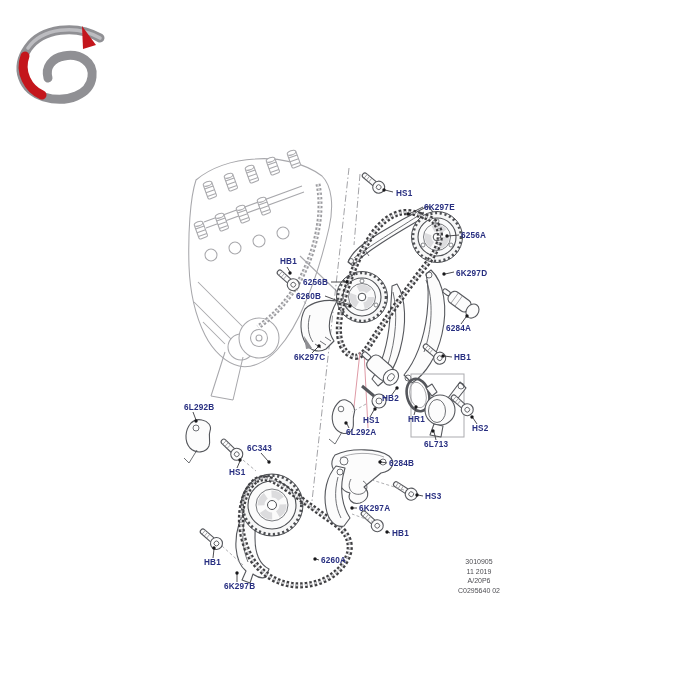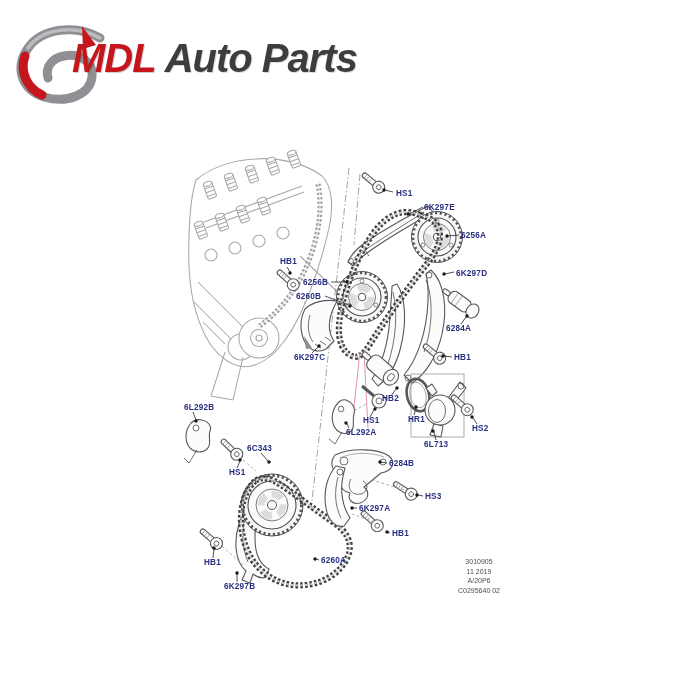--- a/index.html
+++ b/index.html
@@ -34,23 +34,20 @@
 
 <div class="page">
 
   <div class="logo">
     <svg class="logo-swoosh" width="106" height="86" viewBox="0 0 106 86">
       <path d="M88,16 C64,2 30,6 16,26 C2,46 10,68 32,75 C56,82 78,72 80,55 C82,40 68,31 52,34 C40,36 33,45 36,56" fill="none" stroke="#909094" stroke-width="9" stroke-linecap="round"></path>
       <path d="M88,16 C64,2 30,6 16,26" fill="none" stroke="#bcbcc0" stroke-width="3.5" stroke-linecap="round"></path>
       <path d="M13,34 C7,50 16,67 30,73" fill="none" stroke="#c4161c" stroke-width="9" stroke-linecap="round"></path>
       <path d="M70,4 L84,23 L71,27 Z" fill="#c4161c"></path>
     </svg>
-    <div class="logo-text">
-      <span class="brand">MDL</span><span class="suffix">Auto Parts</span>
-    </div>
   </div>
 
   <svg class="diagram" width="700" height="700" viewBox="0 0 700 700">
 
     <defs>
       <g id="vspring">
         <rect x="-4.5" y="-13" width="9" height="15" rx="1.5" class="engf"></rect>
         <ellipse cx="0" cy="-13" rx="4.5" ry="2.2" class="engf"></ellipse>
         <path d="M-4.5,-9 h9 M-4.5,-5 h9 M-4.5,-1 h9" class="eng" stroke-width=".6"></path>
       </g>

